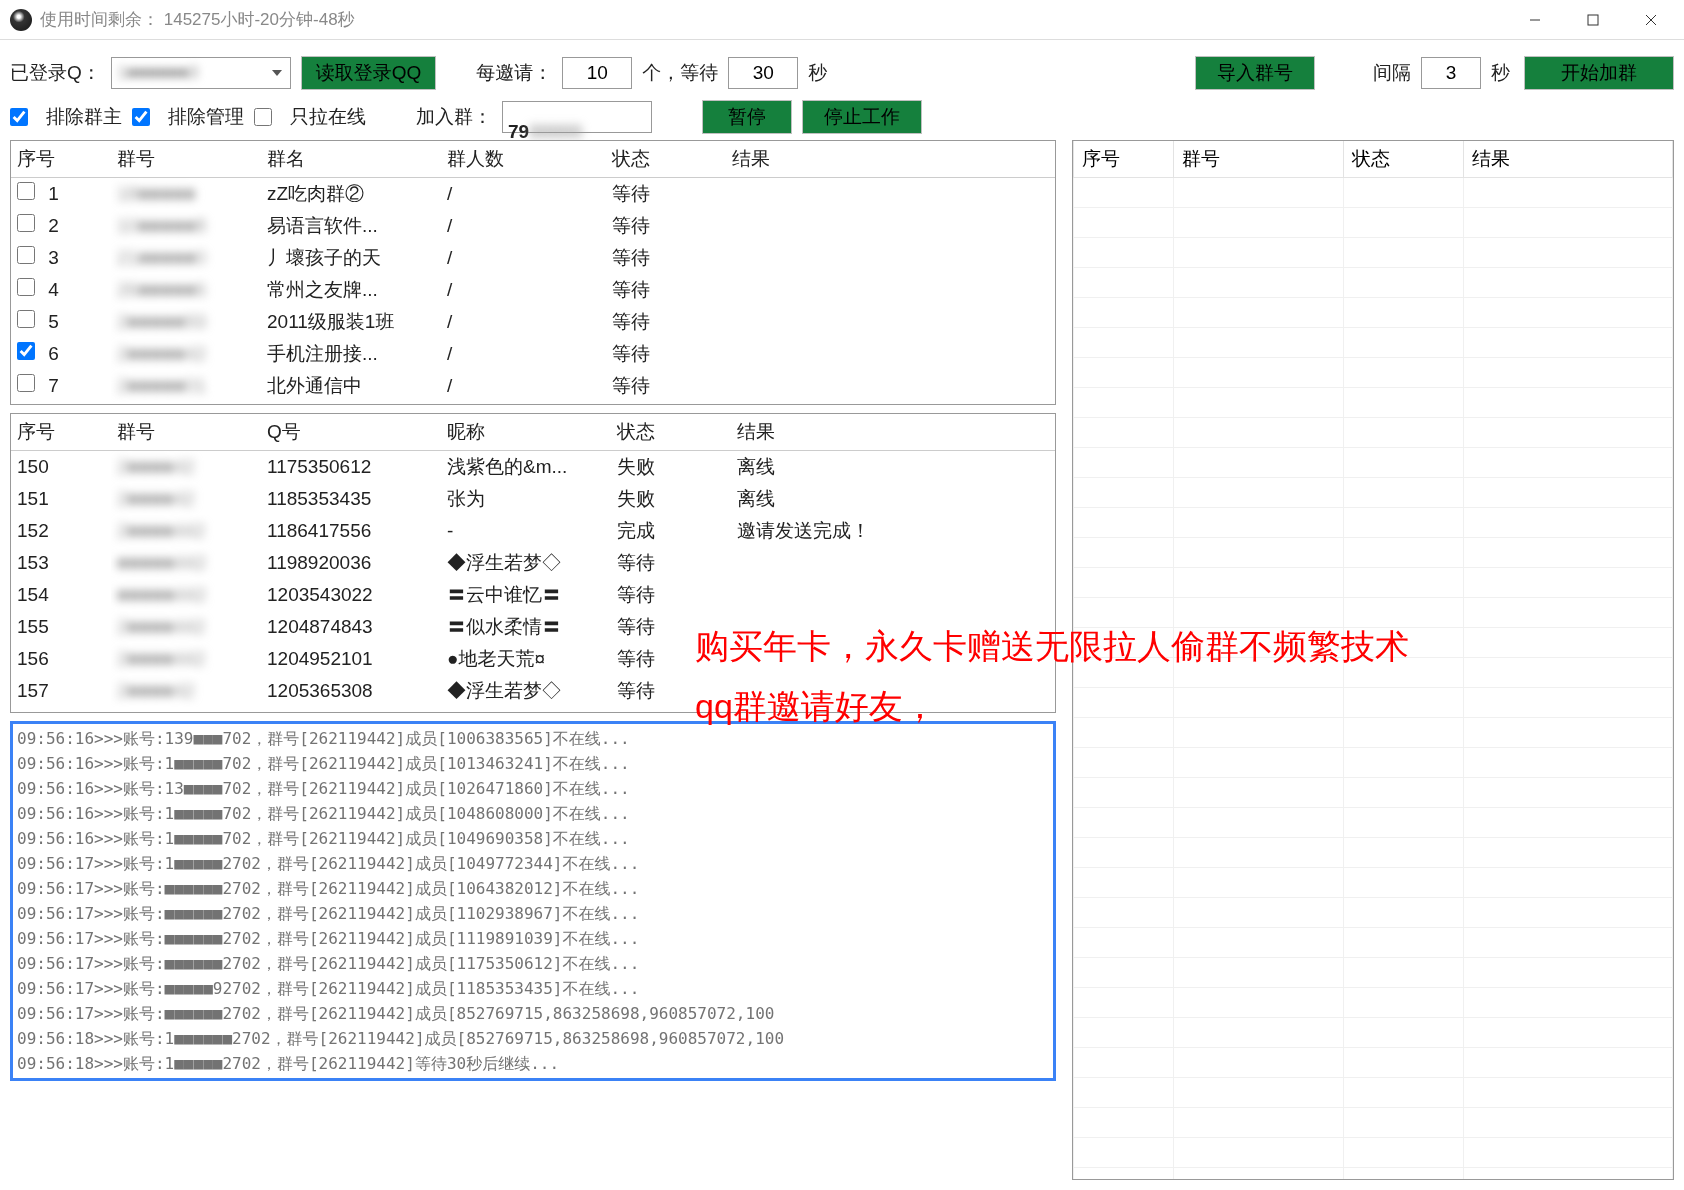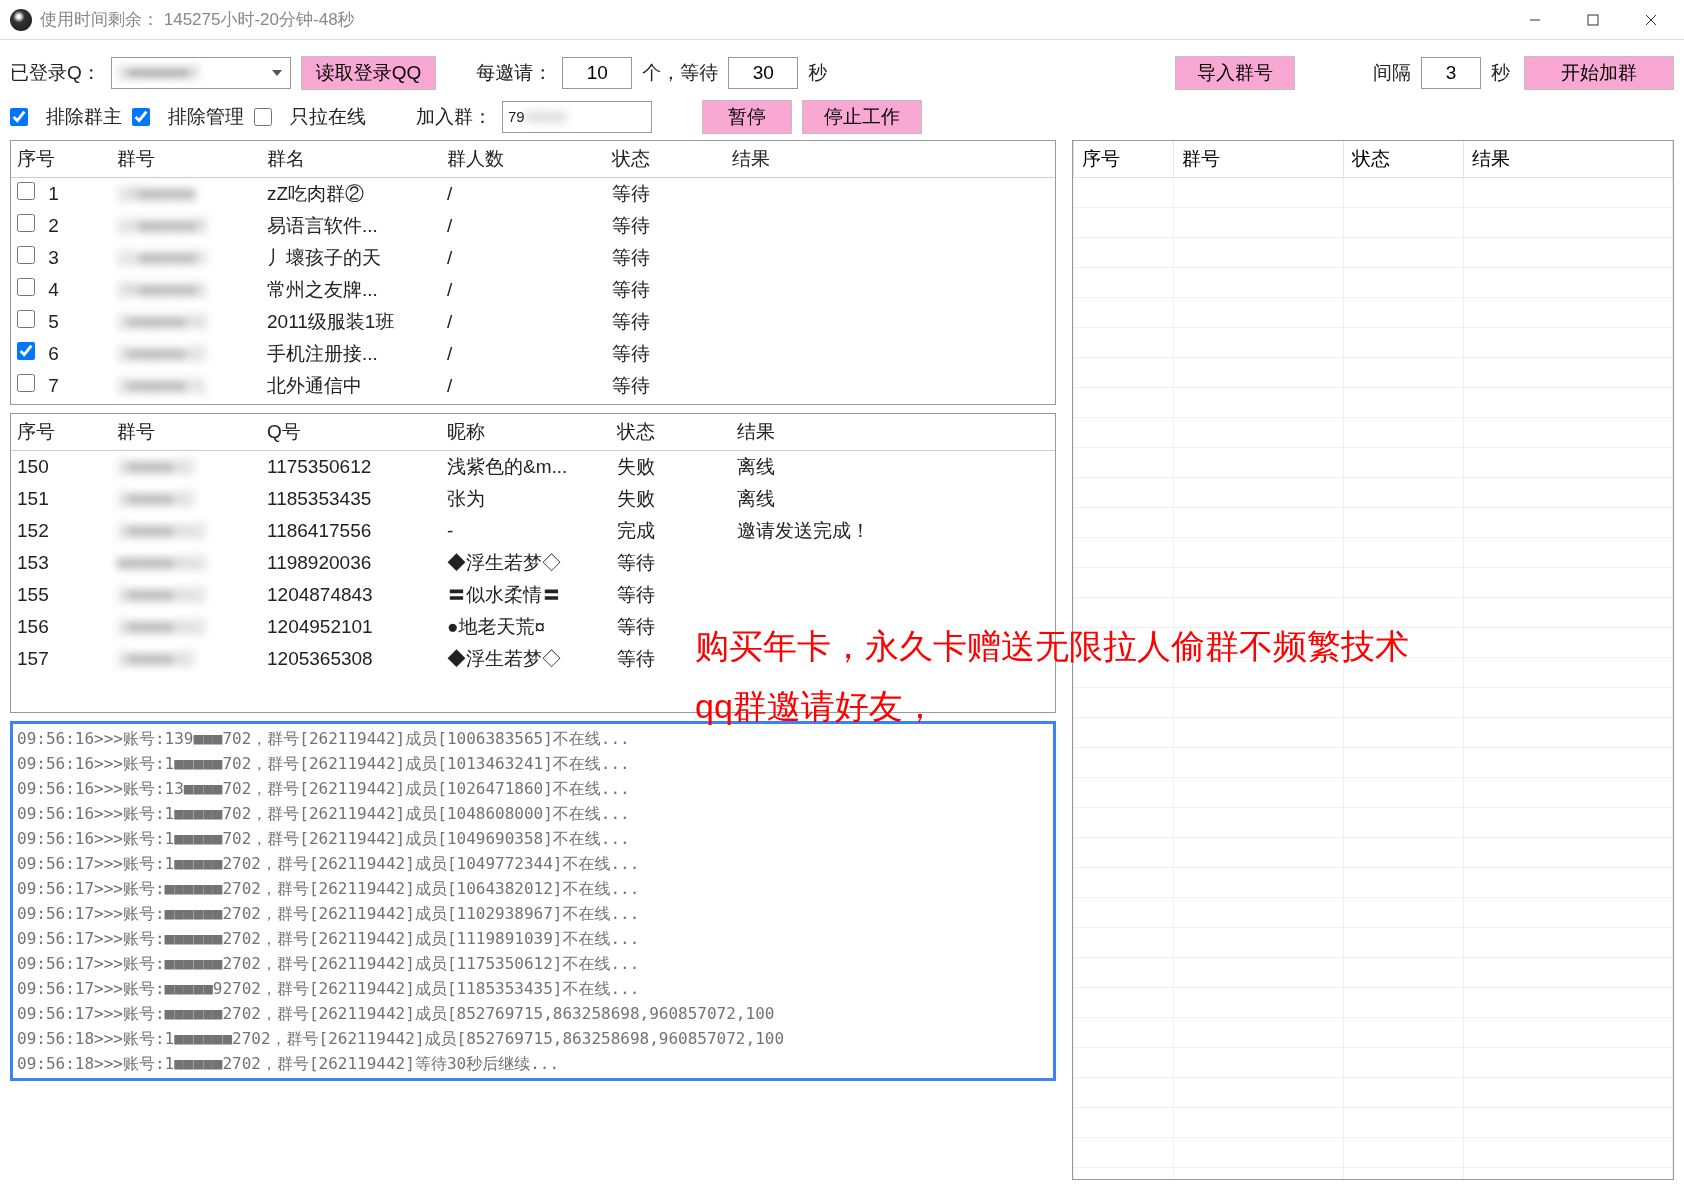--- a/index.html
+++ b/index.html
@@ -19,21 +19,21 @@
 
 .ctrl-row { display: flex; align-items: center; gap: 10px; font-size: 19px; color: #222; margin-bottom: 10px; }
 .ctrl-row .left-cluster, .ctrl-row .right-cluster { display: flex; align-items: center; gap: 10px; }
 .ctrl-row .right-cluster { margin-left: auto; }
 
 select.combo, .combo-wrap { height: 32px; border: 1px solid #999; background: #fff; font-size: 17px; padding: 0 24px 0 6px; min-width: 180px; appearance: none; position: relative; }
 .combo-wrap { display: inline-flex; align-items: center; }
 .combo-wrap .blur { filter: blur(4px); color:#888; }
 .combo-wrap::after { content: ""; position: absolute; right: 8px; top: 50%; width: 0; height: 0; border-left: 5px solid transparent; border-right: 5px solid transparent; border-top: 6px solid #555; transform: translateY(-50%); }
 
-.btn { height: 34px; padding: 16px 14px; background: #f9a8d4; border: 1px solid #c0c0c0; font-size: 19px; cursor: pointer; display:inline-flex; align-items:center; justify-content:center; }
+.btn { height: 34px; padding: 16px 14px; background: #15803d; border: 1px solid #c0c0c0; font-size: 19px; cursor: pointer; display:inline-flex; align-items:center; justify-content:center; }
 .btn.wide { min-width: 120px; }
 .btn.xwide { min-width: 150px; }
 
 input[type="text"].num { height: 32px; border: 1px solid #999; text-align: center; font-size: 19px; width: 70px; padding: 0 4px; }
 input[type="text"].grp { height: 32px; border: 1px solid #999; font-size: 19px; width: 150px; padding: 0 6px; }
 
 .chk { display: inline-flex; align-items: center; gap: 18px; font-size: 19px; }
 .chk input { width: 18px; height: 18px; }
 
 
@@ -108,21 +108,21 @@
         </div>
       <button class="btn wide">读取登录QQ</button>
       <span style="margin-left:30px">每邀请：</span>
       <input type="text" class="num" value="10" style="">
       <span>个，等待</span>
       <input type="text" class="num" value="30" style="">
       <span>秒</span>
     </div>
     <div class="right-cluster">
       <button class="btn wide">导入群号</button>
-      <span style="margin-left:68px">间隔</span>
+      <span style="margin-left:48px">间隔</span>
       <input type="text" class="num" style="width: 60px;" value="3">
       <span>秒</span>
       <button class="btn xwide" style="margin-left:4px">开始加群</button>
     </div>
   </div>
 
   <div class="ctrl-row" style="margin-bottom:6px;">
     <label class="chk">
         <input type="checkbox" checked="" style="">
         <span>排除群主</span>
@@ -131,21 +131,21 @@
         <input type="checkbox" checked="" style="">
         <span>排除管理</span>
       </label>
     <label class="chk">
         <input type="checkbox" style="">
         <span>只拉在线</span>
       </label>
     <span style="margin-left:40px">加入群：</span>
     <span style="position:relative; display:inline-block;">
       <input type="text" class="grp" style="">
-      <span style="position:absolute; left:6px; top:7px; font-size:15px;"><span>79</span><span class="blurred">00000</span></span>
+      <span style="position:absolute; left:6px; top:20px; font-size:19px;font-weight:bold;"><span>79</span><span class="blurred">00000</span></span>
     </span>
     <button class="btn" style="margin-left:40px; min-width:90px">暂停</button>
     <button class="btn wide">停止工作</button>
   </div>
 
   <div class="body-split">
     <div class="left-pane">
 
       <div class="panel scroll" style="height:265px;">
         <table class="grid">
@@ -285,20 +285,28 @@
                 <td>1186417556</td>
                 <td>-</td>
                 <td>完成</td>
                 <td>邀请发送完成！</td>
               </tr>
               <tr>
                 <td>153</td>
                 <td><span class="blurred">■■■■■442</span></td>
                 <td>1198920036</td>
                 <td>◆浮生若梦◇</td>
+                <td>等待</td>
+                <td></td>
+              </tr>
+              <tr>
+                <td>154</td>
+                <td><span class="blurred">■■■■■442</span></td>
+                <td>1203543022</td>
+                <td>〓云中谁忆〓</td>
                 <td>等待</td>
                 <td></td>
               </tr>
               <tr>
                 <td>155</td>
                 <td><span class="blurred">2■■■■442</span></td>
                 <td>1204874843</td>
                 <td>〓似水柔情〓</td>
                 <td>等待</td>
                 <td></td>

